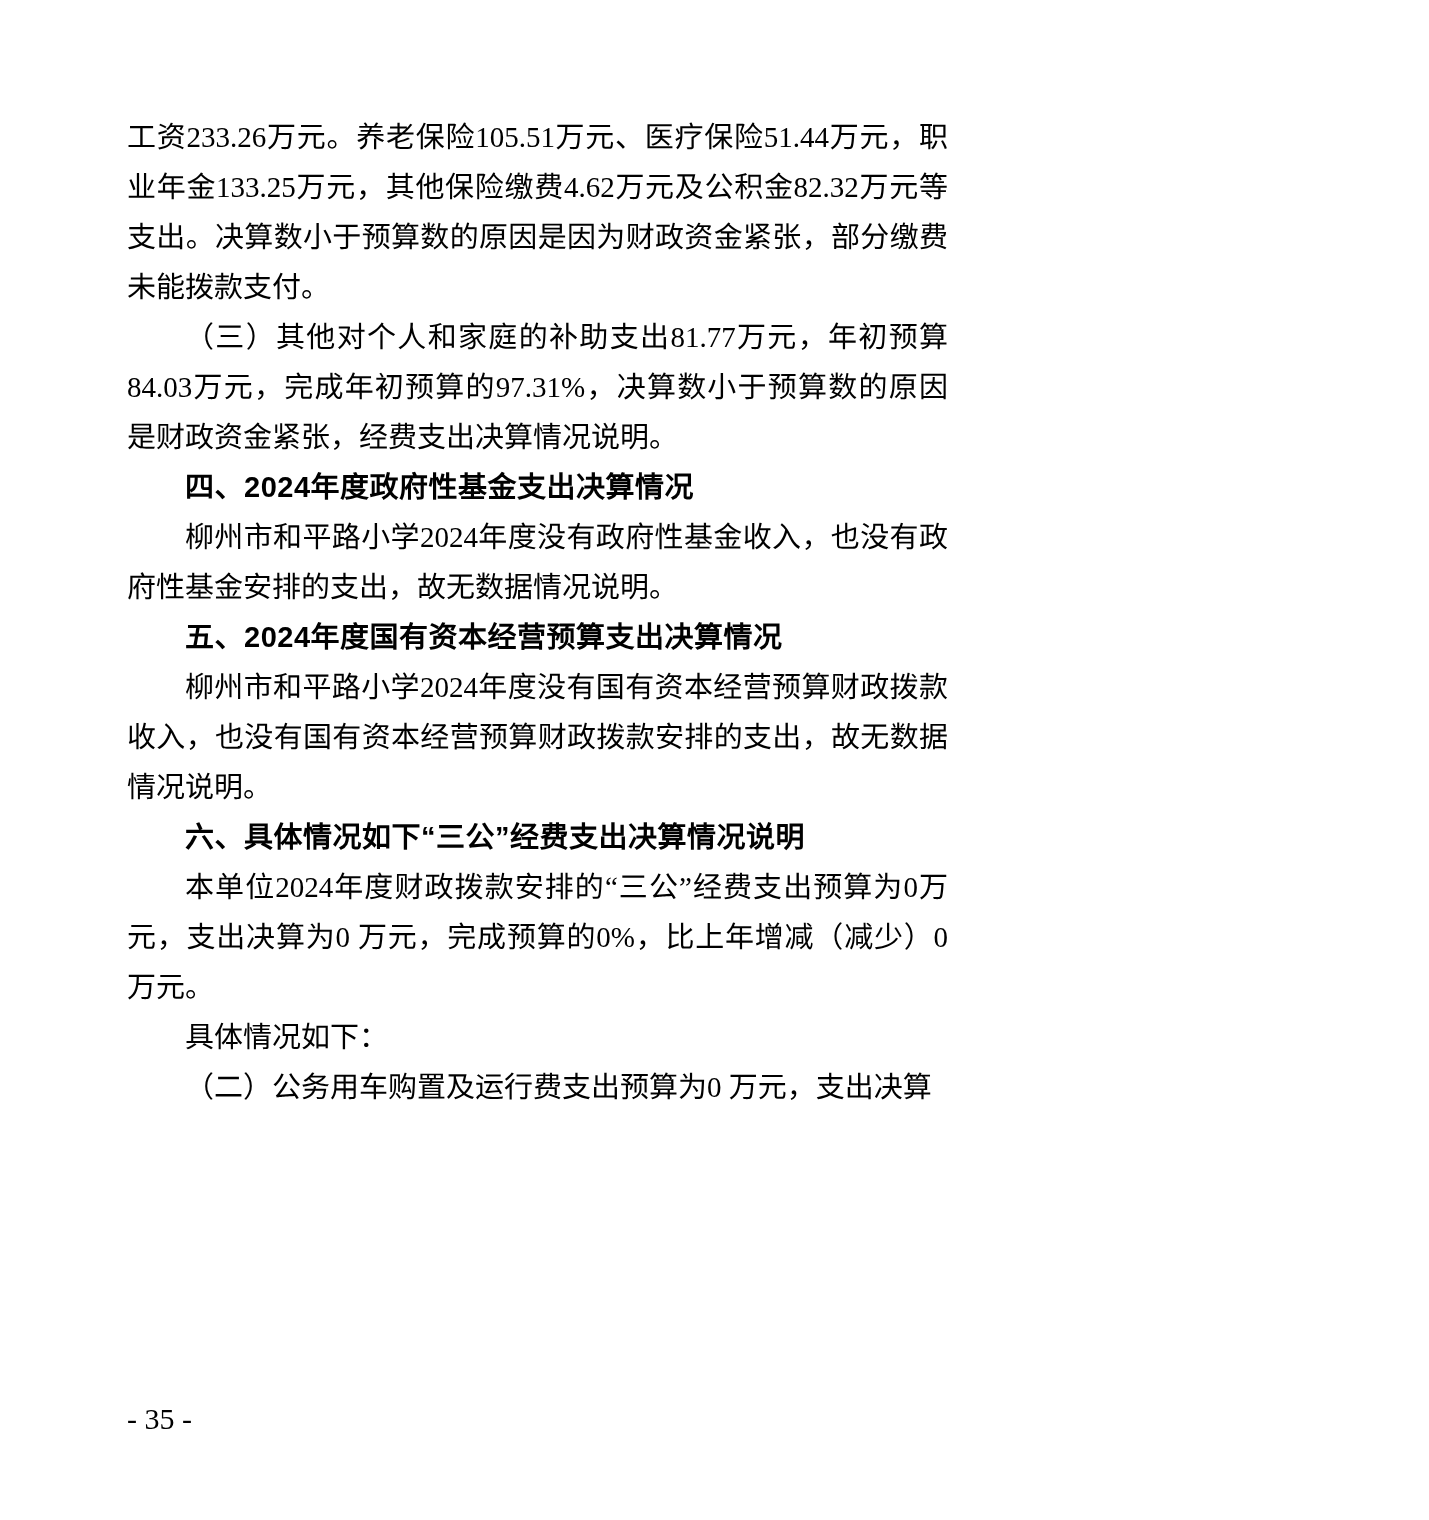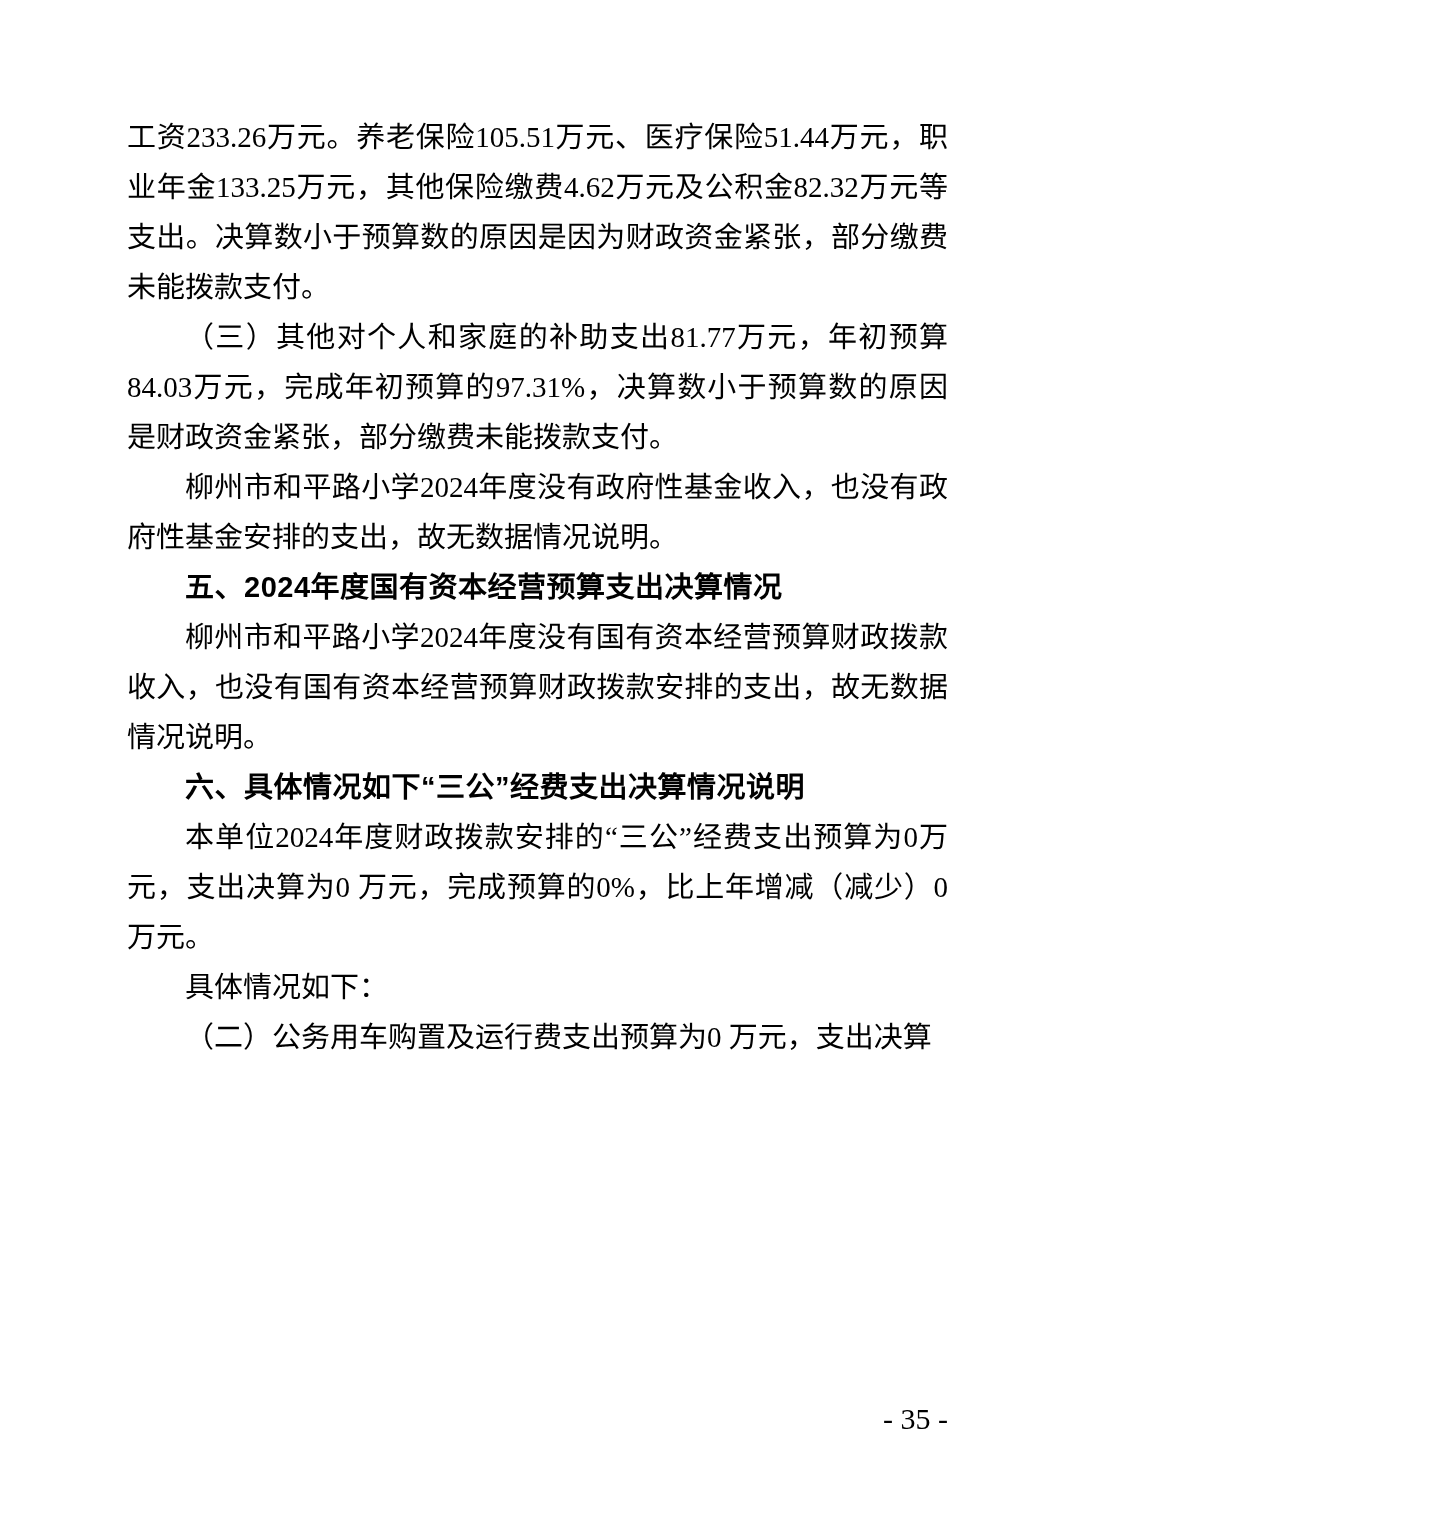--- a/index.html
+++ b/index.html
@@ -41,38 +41,39 @@
     text-indent: 2em;
     font-weight: bold;
     font-family: "Liberation Sans", "DejaVu Sans", sans-serif;
     letter-spacing: 0.5px;
   }
   .footer {
     position: absolute;
     left: 127px;
     top: 1398px;
     width: 821px;
-    text-align: right;
+    text-align: left;
     font-family: "Liberation Serif", "DejaVu Serif", serif;
     font-size: 30px;
     line-height: 42px;
     color: #000000;
   }
 </style>
 </head>
 <body>
 
 <div class="page">
 
   <div class="content">
     <p class="p-cont">工资233.26万元。养老保险105.51万元、医疗保险51.44万元，职业年金133.25万元，其他保险缴费4.62万元及公积金82.32万元等支出。决算数小于预算数的原因是因为财政资金紧张，部分缴费未能拨款支付。</p>
 
 
-    <p class="p-body">（三）其他对个人和家庭的补助支出81.77万元，年初预算84.03万元，完成年初预算的97.31%，决算数小于预算数的原因是财政资金紧张，部分缴费未能拨款支付。</p>
+    <p class="p-body">（三）其他对个人和家庭的补助支出81.77万元，年初预算84.03万元，完成年初预算的97.31%，决算数小于预算数的原因是财政资金紧张，经费支出决算情况说明。</p>
 
+    <p class="p-head">四、2024年度政府性基金支出决算情况</p>
 
     <p class="p-body">柳州市和平路小学2024年度没有政府性基金收入，也没有政府性基金安排的支出，故无数据情况说明。</p>
 
     <p class="p-head">五、2024年度国有资本经营预算支出决算情况</p>
 
     <p class="p-body">柳州市和平路小学2024年度没有国有资本经营预算财政拨款收入，也没有国有资本经营预算财政拨款安排的支出，故无数据情况说明。</p>
 
     <p class="p-head">六、具体情况如下“三公”经费支出决算情况说明</p>
 
     <p class="p-body">本单位2024年度财政拨款安排的“三公”经费支出预算为0万元，支出决算为0 万元，完成预算的0%，比上年增减（减少）0 万元。</p>

